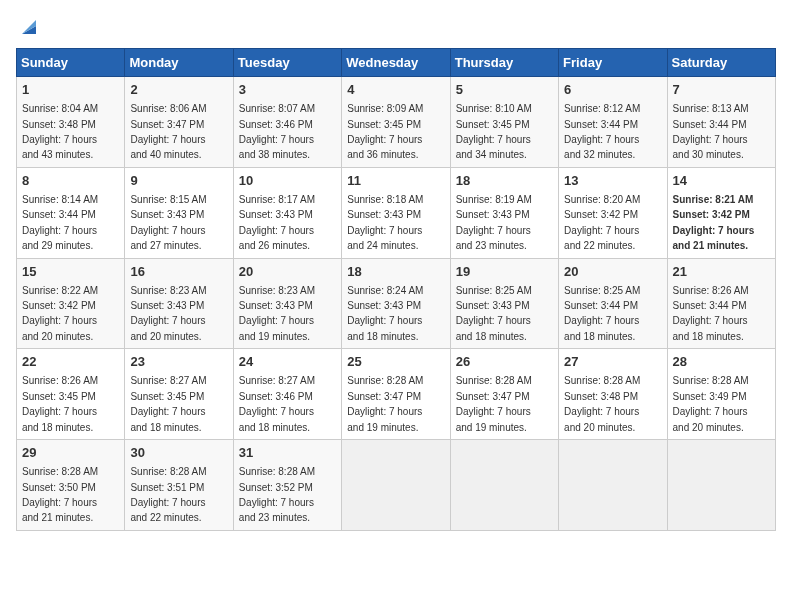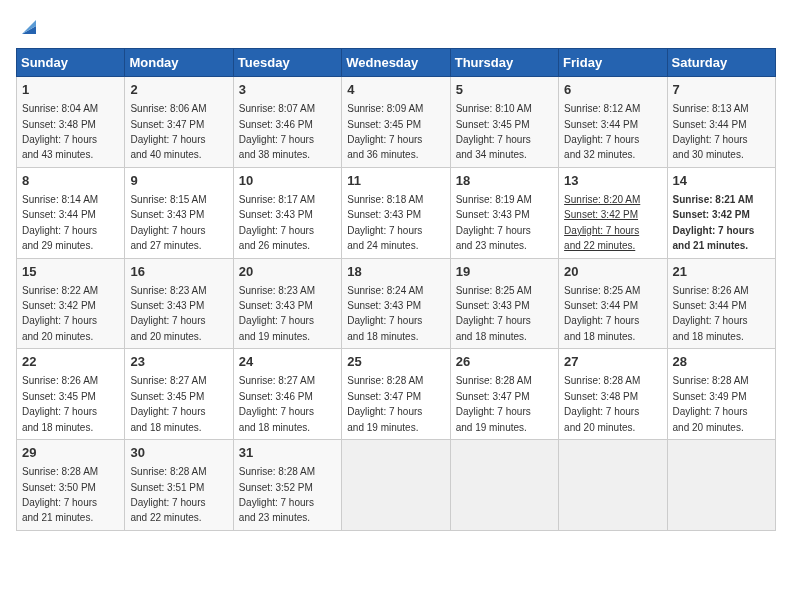--- a/index.html
+++ b/index.html
@@ -160,21 +160,21 @@
 Daylight: 7 hours
 and 26 minutes.</span></td>
         <td><span class="day-num">11</span><span class="day-info" style="white-space: pre-line; margin-top: 44px;">Sunrise: 8:18 AM
 Sunset: 3:43 PM
 Daylight: 7 hours
 and 24 minutes.</span></td>
         <td><span class="day-num">18</span><span class="day-info" style="white-space: pre-line;">Sunrise: 8:19 AM
 Sunset: 3:43 PM
 Daylight: 7 hours
 and 23 minutes.</span></td>
-        <td><span class="day-num">13</span><span class="day-info" style="white-space: pre-line; text-decoration: underline;">Sunrise: 8:20 AM
+        <td><span class="day-num">13</span><span class="day-info" style="white-space: pre-line;">Sunrise: 8:20 AM
 Sunset: 3:42 PM
 Daylight: 7 hours
 and 22 minutes.</span></td>
         <td><span class="day-num">14</span><span class="day-info" style="white-space: pre-line; font-weight: bold;">Sunrise: 8:21 AM
 Sunset: 3:42 PM
 Daylight: 7 hours
 and 21 minutes.</span></td>
       </tr>
       <tr>
         <td><span class="day-num">15</span><span class="day-info" style="white-space: pre-line; text-align: center;">Sunrise: 8:22 AM

